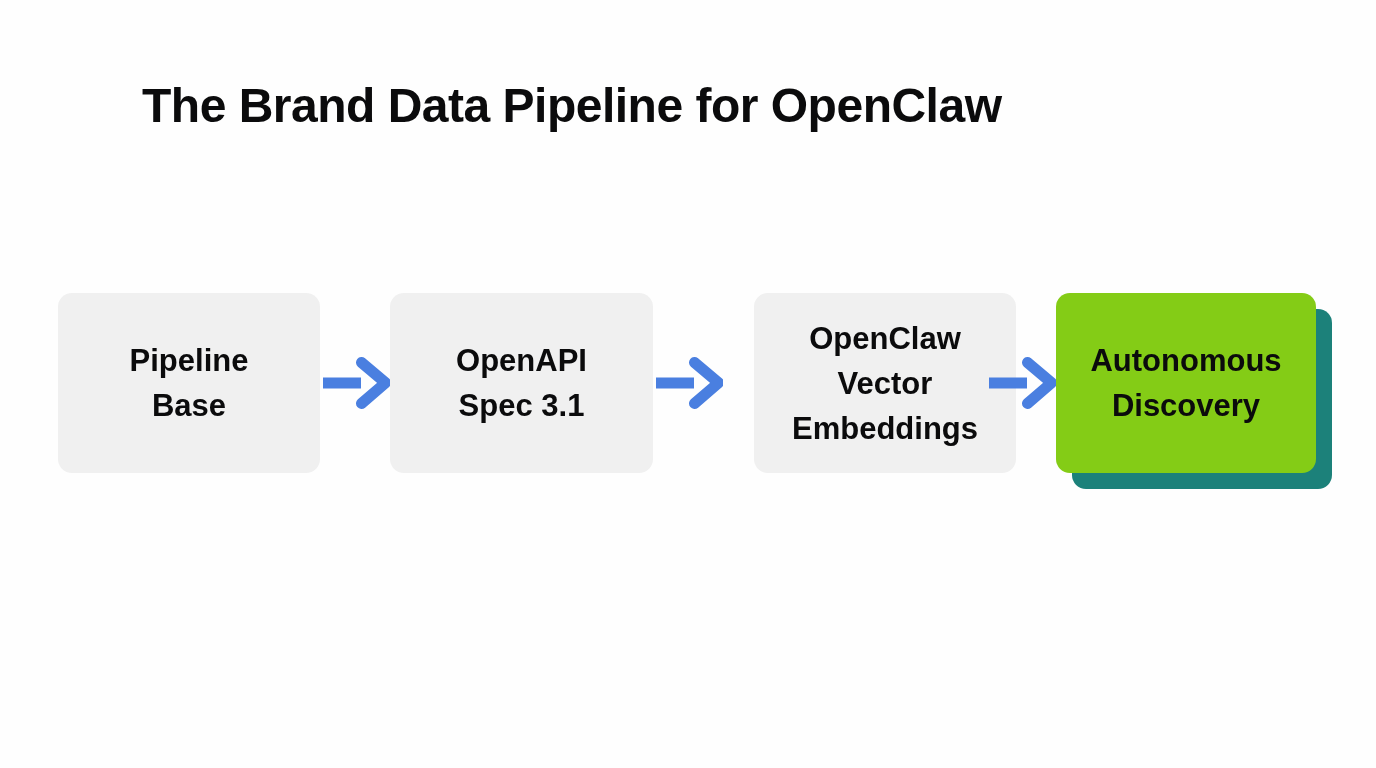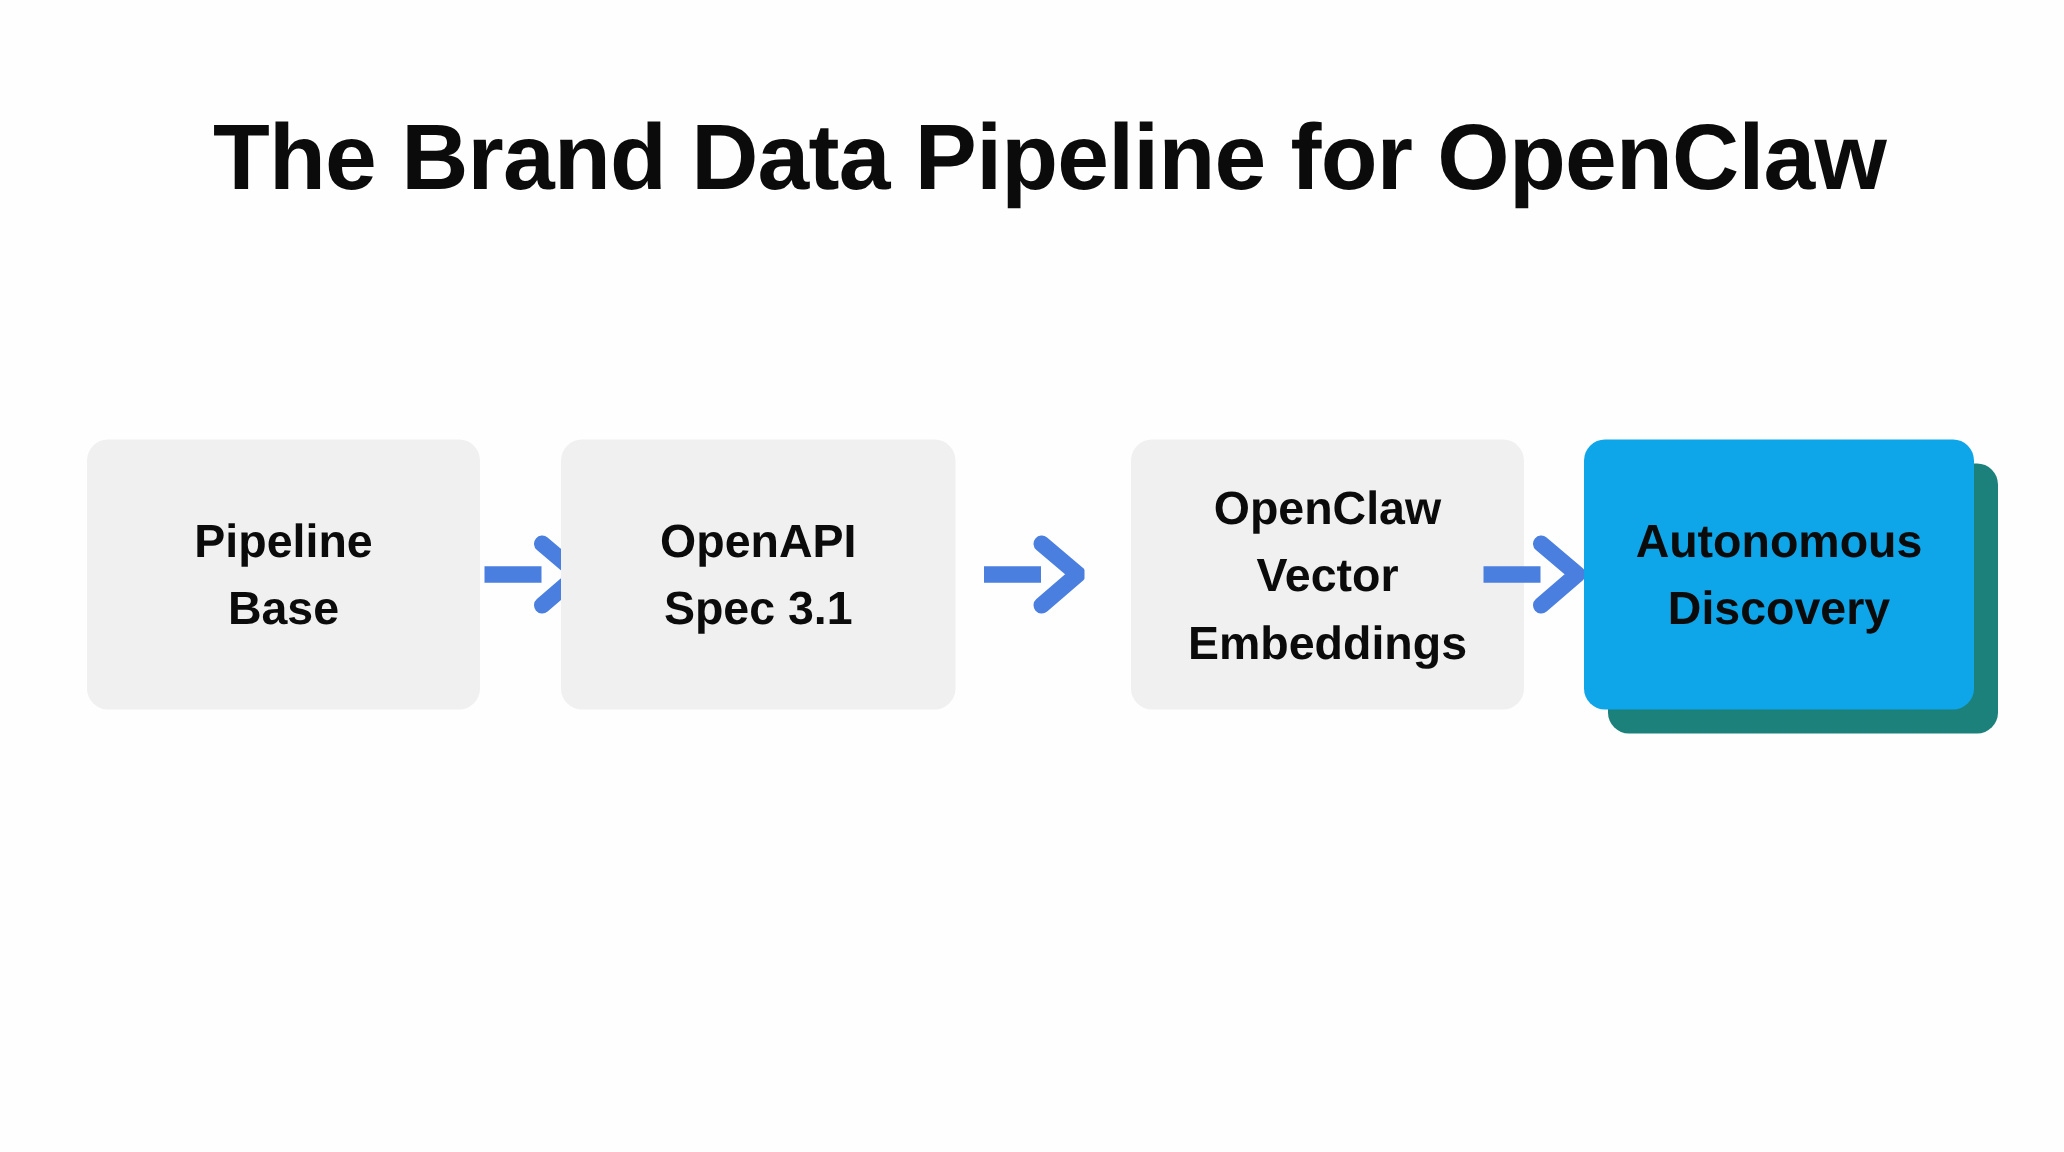--- a/index.html
+++ b/index.html
@@ -19,21 +19,21 @@
     position: absolute;
     inset: 0;
   }
 
   
   .title {
     position: absolute;
     left: 142px;
     top: 68px;
     width: 1100px;
-    font-size: 62px;
+    font-size: 48px;
     line-height: 76px;
     font-weight: bold;
     color: #0b0b0c;
     letter-spacing: -0.5px;
     white-space: nowrap;
   }
 
   
   .pipeline {
     position: absolute;
@@ -63,36 +63,36 @@
     text-align: center;
     white-space: pre-line;
   }
 
   .node.plain {
     background: #f0f0f0;
   }
 
   
   .node.highlight {
-    background: #0ea5e9;
+    background: #84cc16;
     z-index: 2;
   }
 
   .node-shadow {
     position: absolute;
     top: 16px;
     height: 180px;
     border-radius: 14px;
     background: #1c817a;
     z-index: 1;
   }
 
   
   #node-1 { left: 58px;   width: 262px; }
-  #node-2 { left: 374px;  width: 263px; }
+  #node-2 { left: 390px;  width: 263px; }
   #node-3 { left: 754px;  width: 262px; }
   #node-4 { left: 1056px; width: 260px; }
   #node-4-shadow { left: 1072px; width: 260px; }
 
   
   .arrow {
     position: absolute;
     top: 63px;
     height: 54px;
     width: 70px;

